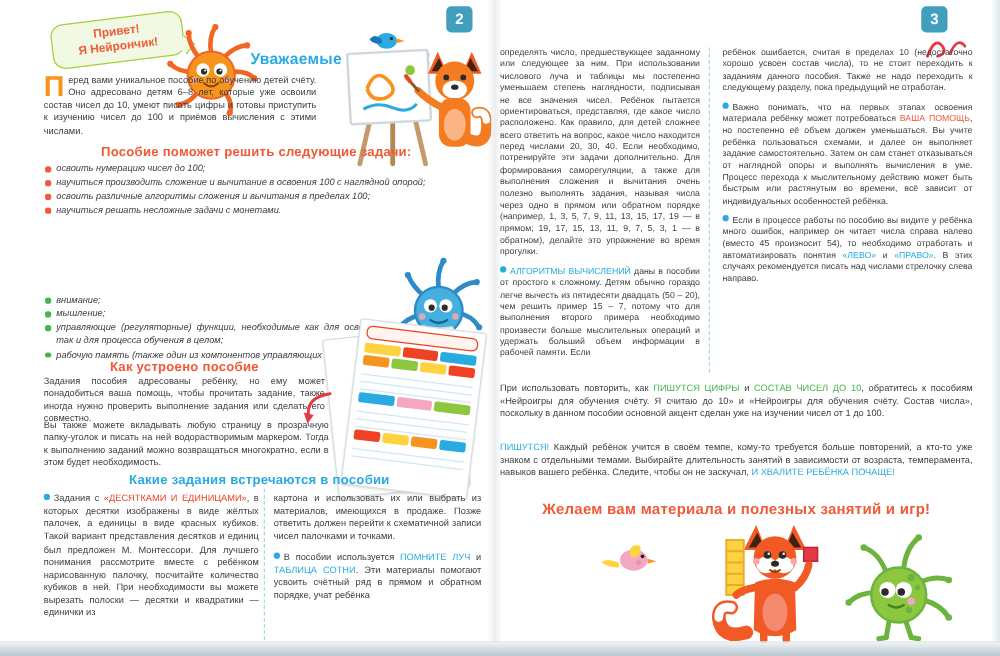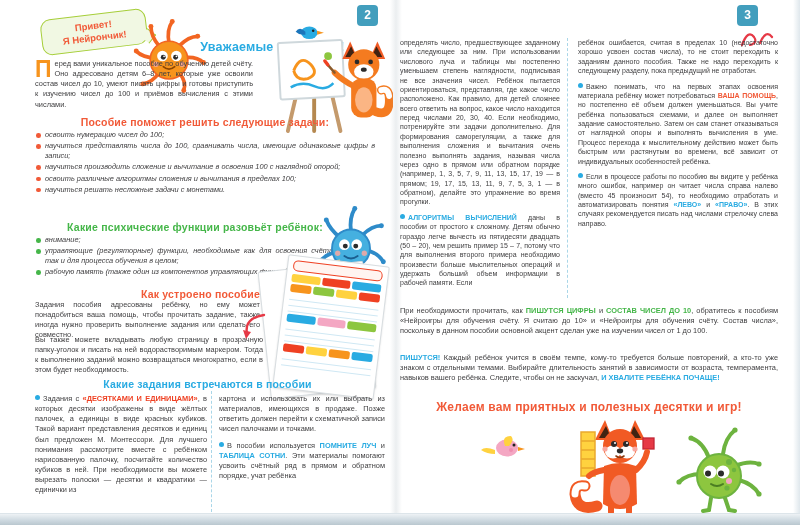--- a/index.html
+++ b/index.html
@@ -28,21 +28,21 @@
   .body-text{font-size:7.4px;line-height:1.37;text-align:justify;}
   .page-right .body-text{font-size:7px;line-height:1.34;}
 
   .h{font-weight:bold;text-align:center;letter-spacing:.2px;}
   .h-big{font-size:12.5px;}
   .h-sec{font-size:10.5px;}
   .c-orange{color:#f15a38;}
   .c-blue{color:#29abe2;}
   .c-green{color:#45b649;}
   .c-red{color:#ef4123;}
-  b.hl{font-weight:bold;}
+  b.hl{font-weight:normal;}
 
   .dropcap{float:left;color:#f7941d;font-weight:bold;font-size:23px;line-height:19px;margin:1px 3px 0 0;}
 
   .li{position:relative;padding-left:10px;margin:0 0 1px 0;}
   .li::before{content:"";position:absolute;left:1px;top:3px;width:4.6px;height:4.6px;border-radius:50%;}
   .li.dot-red::before{background:#f15a38;}
   .li.dot-green::before{background:#45b649;}
   .dot-inline{display:inline-block;width:5px;height:5px;border-radius:50%;background:#29abe2;
     margin-right:3px;vertical-align:1px;}
   .para{margin:0 0 6px 0;}
@@ -154,30 +154,29 @@
         <line x1="83" y1="50" x2="80" y2="46" stroke="#ef4123" stroke-width="3.5" stroke-linecap="round"></line>
         <path d="M132 98 Q148 104 146 82 Q145 74 138 76" stroke="#f47b20" stroke-width="9" fill="none" stroke-linecap="round"></path>
         <path d="M146 82 Q145 74 138 76" stroke="#fff" stroke-width="6" fill="none" stroke-linecap="round"></path>
       </g>
     </svg>
 
     <div class="abs h h-sec c-orange" style="left:10px;top:116px;width:340px;">Пособие поможет решить следующие задачи:</div>
 
     <div class="abs body-text" style="left:10px;top:130px;width:340px;font-style:italic;">
       <div class="li dot-red">освоить нумерацию чисел до 100;</div>
-      <div class="li dot-red">научиться представлять числа до 100, сравнивать числа, имеющие одинаковые цифры в записи;</div>
       <div class="li dot-red">научиться производить сложение и вычитание в освоения 100 с наглядной опорой;</div>
       <div class="li dot-red">освоить различные алгоритмы сложения и вычитания в пределах 100;</div>
       <div class="li dot-red">научиться решать несложные задачи с монетами.</div>
     </div>
 
-    <div class="abs h h-sec c-green" style="left:10px;top:221px;width:320px;">Какие психические функции разовьёт ребёнок:</div>
 
     <div class="abs body-text" style="left:10px;top:235px;width:300px;font-style:italic;">
       <div class="li dot-green">внимание;</div>
+      <div class="li dot-green">мышление;</div>
       <div class="li dot-green">управляющие (регуляторные) функции, необходимые как для освоения счёта, так и для процесса обучения в целом;</div>
       <div class="li dot-green">рабочую память (также один из компонентов управляющих функций).</div>
     </div>
 
     <svg class="abs" style="left:288px;top:202px;" width="76" height="92" viewBox="0 0 80 95">
       <g stroke="#2e8bc9" stroke-width="4" stroke-linecap="round" fill="none">
         <path d="M40 30 Q38 16 44 6"></path>
           <path d="M52 34 Q62 24 72 24"></path>
         <path d="M56 50 Q68 52 74 62"></path>
           <path d="M28 36 Q18 28 14 18"></path>
@@ -201,21 +200,21 @@
         <circle cx="54" cy="53" r="2.8" fill="#f9a8a0" opacity=".85"></circle>
       <g transform="rotate(-12 22 72)">
         <rect x="12" y="62" width="18" height="21" fill="#fff7d6" stroke="#e8c97a" stroke-width="1.4"></rect>
       </g>
       <line x1="34" y1="64" x2="20" y2="80" stroke="#f7941d" stroke-width="3" stroke-linecap="round"></line>
       <line x1="20" y1="80" x2="17" y2="84" stroke="#5a3d1e" stroke-width="2.4" stroke-linecap="round"></line>
       <line x1="36" y1="68" x2="36" y2="88" stroke="#2e8bc9" stroke-width="3.4" stroke-linecap="round"></line>
       <line x1="48" y1="66" x2="52" y2="86" stroke="#2e8bc9" stroke-width="3.4" stroke-linecap="round"></line>
     </svg>
 
-    <div class="abs h h-sec c-orange" style="left:10px;top:288px;width:225px;text-align:right;">Как устроено пособие</div>
+    <div class="abs h h-sec c-orange" style="left:10px;top:288px;width:225px;">Как устроено пособие</div>
 
     <div class="abs body-text" style="left:10px;top:300px;width:225px;">Задания пособия адресованы ребёнку, но ему может понадобиться ваша помощь, чтобы прочитать задание, также иногда нужно проверить выполнение задания или сделать его совместно.</div>
 
     <div class="abs body-text" style="left:10px;top:335px;width:228px;">Вы также можете вкладывать любую страницу в прозрачную папку-уголок и писать на ней водорастворимым маркером. Тогда к выполнению заданий можно возвращаться многократно, если в этом будет необходимость.</div>
 
     <div class="abs" style="left:237px;top:258px;width:132px;height:146px;">
       <div class="sheet" style="left:2px;top:8px;width:104px;height:126px;transform:rotate(-6deg);"></div>
       <div class="sheet" style="left:18px;top:2px;width:100px;height:132px;transform:rotate(7deg);">
         <div class="sheet-head"></div>
         <div class="chiprow">
@@ -295,28 +294,28 @@
       <p class="para">ребёнок ошибается, считая в пределах 10 (недостаточно хорошо усвоен состав числа), то не стоит переходить к заданиям данного пособия. Также не надо переходить к следующему разделу, пока предыдущий не отработан.</p>
       <p class="para">
         <span class="dot-inline"></span><span>Важно понимать, что на первых этапах освоения материала ребёнку может потребоваться </span><b class="hl c-orange">ВАША ПОМОЩЬ</b><span>, но постепенно её объем должен уменьшаться. Вы учите ребёнка пользоваться схемами, и далее он выполняет задание самостоятельно. Затем он сам станет отказываться от наглядной опоры и выполнять вычисления в уме. Процесс перехода к мыслительному действию может быть быстрым или растянутым во времени, всё зависит от индивидуальных особенностей ребёнка.</span>
       </p>
       <p class="para">
         <span class="dot-inline"></span><span>Если в процессе работы по пособию вы видите у ребёнка много ошибок, например он читает числа справа налево (вместо 45 произносит 54), то необходимо отработать и автоматизировать понятия </span><b class="hl c-blue">«ЛЕВО»</b><span> и </span><b class="hl c-blue">«ПРАВО»</b><span>. В этих случаях рекомендуется писать над числами стрелочку слева направо.</span>
       </p>
     </div>
 
     <div class="abs body-text" style="left:5px;top:306px;width:378px;font-size:7.4px;">
-      <span>При необходимости прочитать, как </span><b class="hl c-green">ПИШУТСЯ ЦИФРЫ</b><span> и </span><b class="hl c-green">СОСТАВ ЧИСЕЛ ДО 10</b><span>, обратитесь к пособиям «Нейроигры для обучения счёту. Я считаю до 10» и «Нейроигры для обучения счёту. Состав числа», поскольку в данном пособии основной акцент сделан уже на изучении чисел от 1 до 100.</span>
+      <span>При использовать повторить, как </span><b class="hl c-green">ПИШУТСЯ ЦИФРЫ</b><span> и </span><b class="hl c-green">СОСТАВ ЧИСЕЛ ДО 10</b><span>, обратитесь к пособиям «Нейроигры для обучения счёту. Я считаю до 10» и «Нейроигры для обучения счёту. Состав числа», поскольку в данном пособии основной акцент сделан уже на изучении чисел от 1 до 100.</span>
     </div>
 
     <div class="abs body-text" style="left:5px;top:353px;width:378px;font-size:7.4px;">
       <b class="hl c-blue">ПИШУТСЯ!</b><span> Каждый ребёнок учится в своём темпе, кому-то требуется больше повторений, а кто-то уже знаком с отдельными темами. Выбирайте длительность занятий в зависимости от возраста, темперамента, навыков вашего ребёнка. Следите, чтобы он не заскучал, </span><b class="hl c-blue">И ХВАЛИТЕ РЕБЁНКА ПОЧАЩЕ!</b>
     </div>
 
-    <div class="abs h closing c-orange" style="left:5px;top:400px;width:378px;">Желаем вам приятных и полезных десятки и игр!</div>
+    <div class="abs h closing c-orange" style="left:5px;top:400px;width:378px;">Желаем вам материала и полезных занятий и игр!</div>
 
     <svg class="abs" style="left:82px;top:418px;" width="306" height="96" viewBox="0 0 306 96">
       <g>
         <path d="M18 32 Q8 28 4 32 Q10 36 18 36 Z" fill="#ffd23f"></path>
         <ellipse cx="30" cy="30" rx="11" ry="8.5" fill="#f4a7c3"></ellipse>
         <path d="M28 28 Q24 18 34 18 Q38 22 32 28 Z" fill="#ffd23f"></path>
         <circle cx="37" cy="27" r="1.5" fill="#222"></circle>
         <polygon points="41,29 48,31 41,33" fill="#f7941d"></polygon>
         <circle cx="34" cy="32" r="2" fill="#ef8caf"></circle>
       </g>

